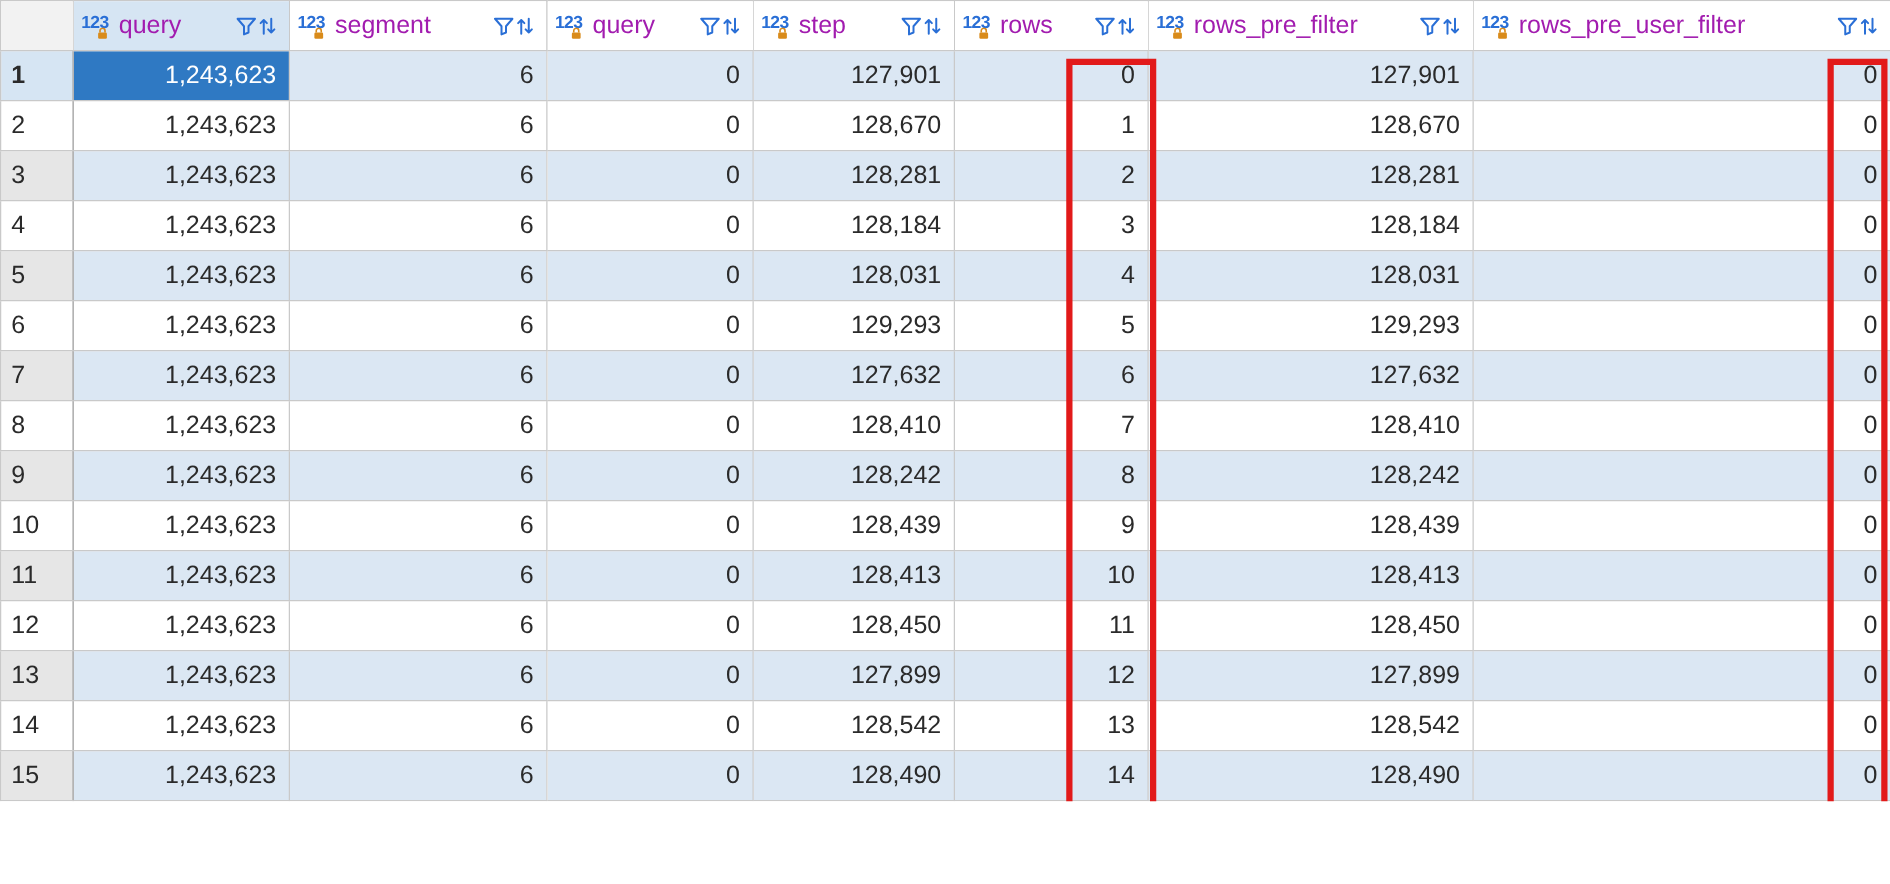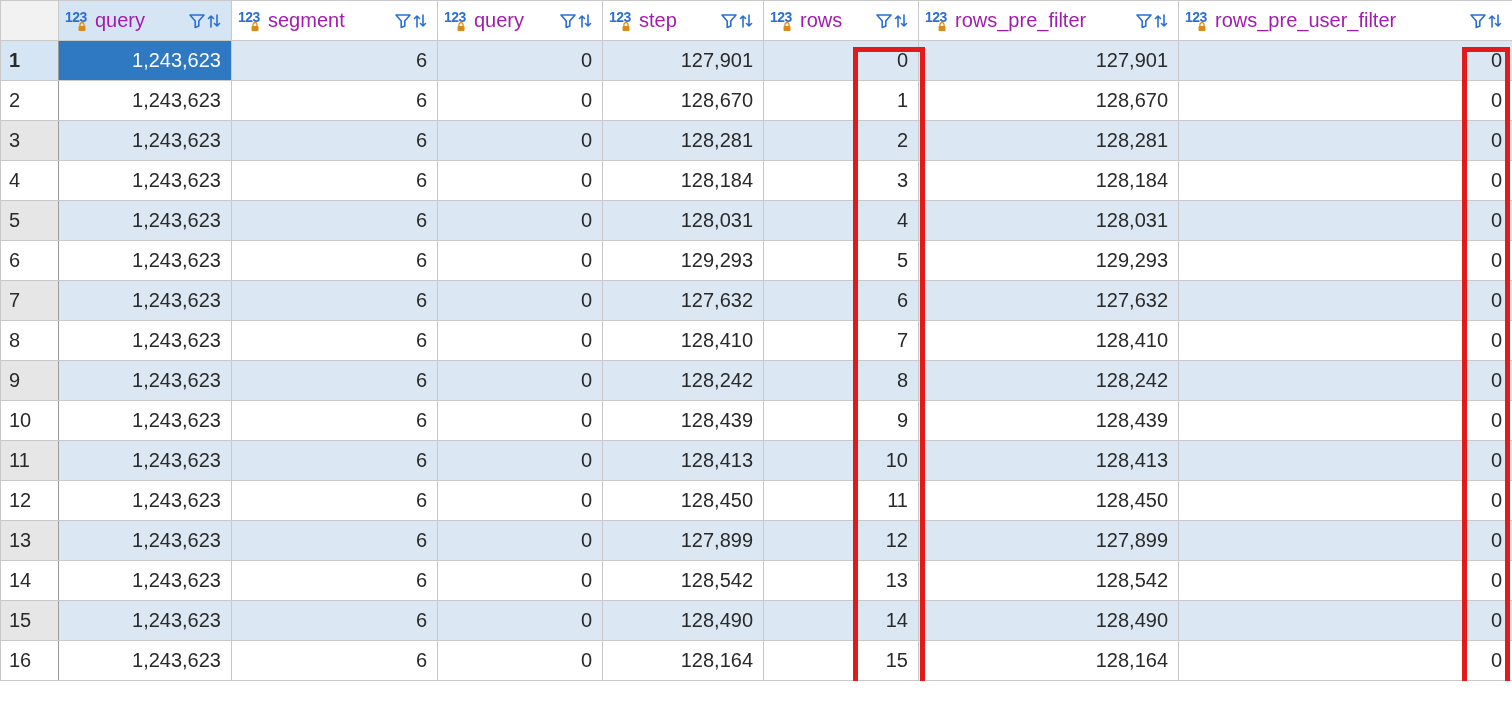--- a/index.html
+++ b/index.html
@@ -467,30 +467,20 @@
         <tr class="odd">
           <td class="rownum">15</td>
           <td>1,243,623</td>
           <td>6</td>
           <td>0</td>
           <td>128,490</td>
           <td>14</td>
           <td>128,490</td>
           <td>0</td>
         </tr>
-        <tr class="even">
-          <td class="rownum">16</td>
-          <td>1,243,623</td>
-          <td>6</td>
-          <td>0</td>
-          <td>128,164</td>
-          <td>15</td>
-          <td>128,164</td>
-          <td>0</td>
-        </tr>
       </tbody>
 </table>
 
 <div id="highlights">
       <div class="red-box" style="left: 853px; top: 47px; width: 72px; height: 658px;"></div>
       <div class="red-box" style="left: 1462px; top: 47px; width: 48px; height: 658px;"></div>
     </div>
 </div>
 
 </body></html>

